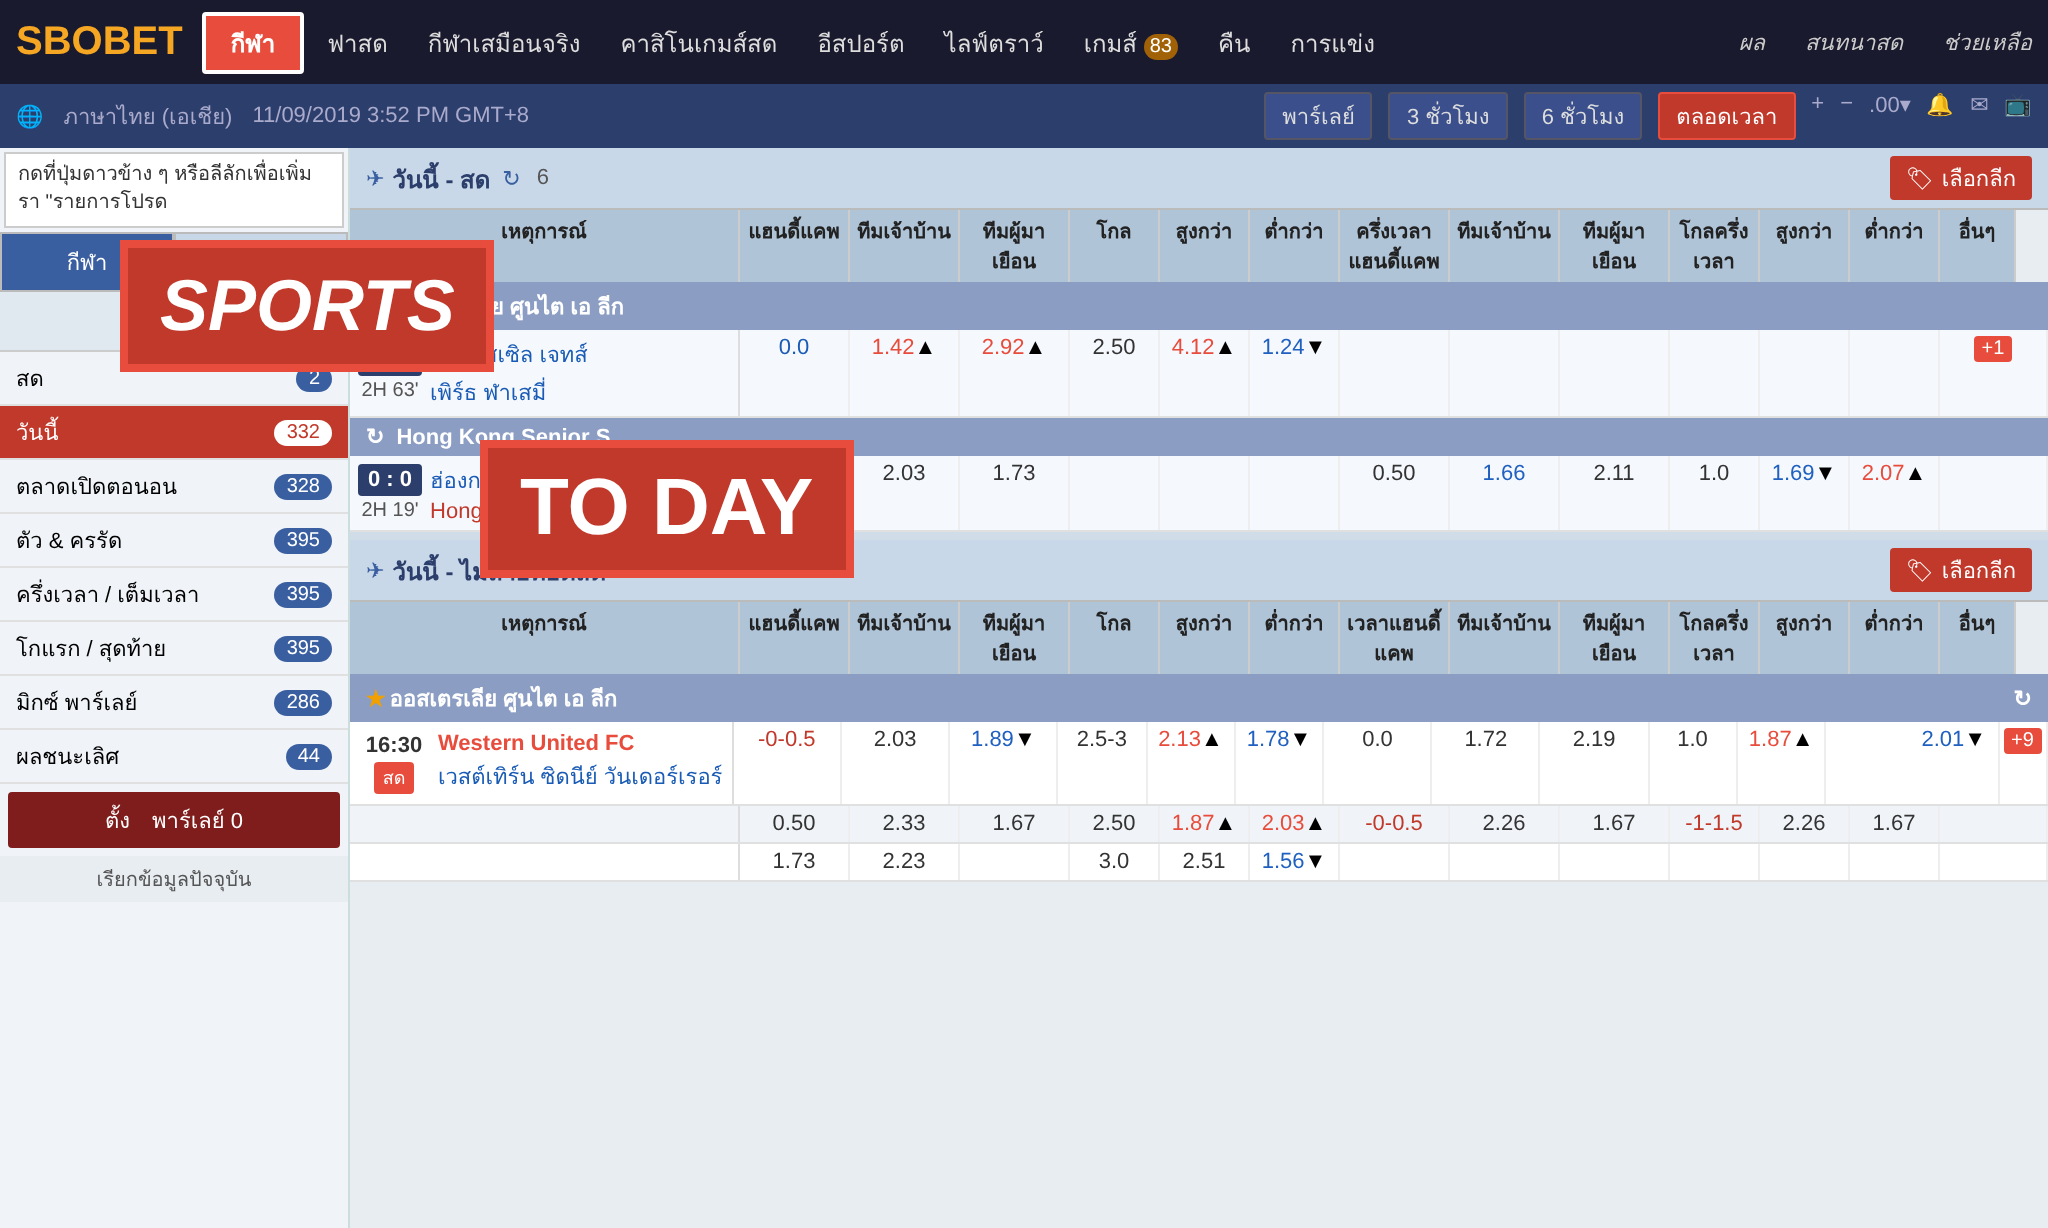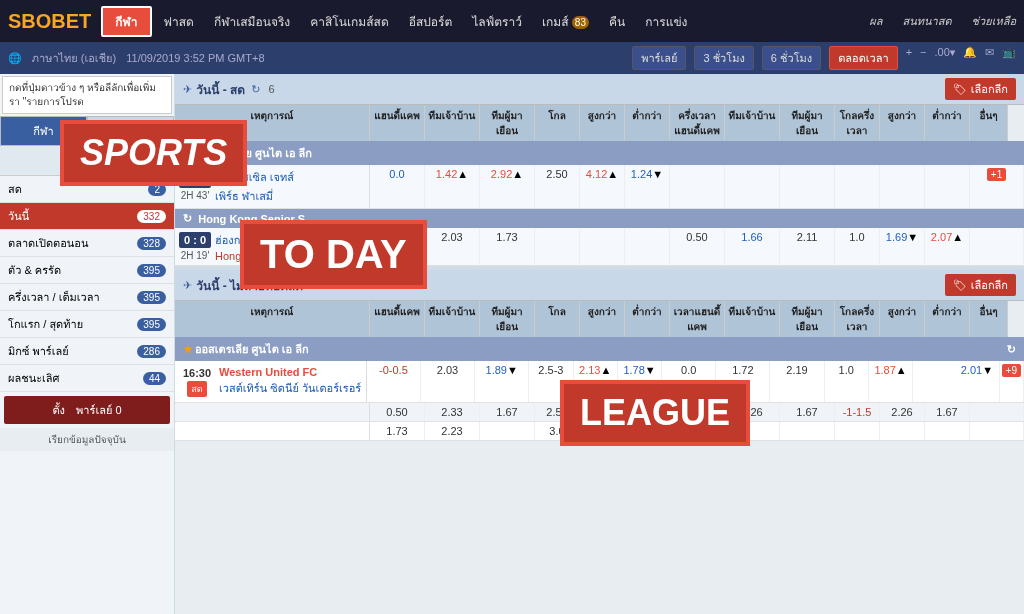--- a/index.html
+++ b/index.html
@@ -221,21 +221,21 @@
 
     <div class="league-row">
       <span style="margin-right:6px;">↻</span>
       <span>ออสเตรเลีย ศูนไต เอ ลีก</span>
     </div>
 
     <div class="row-wrapper" style="min-height:38px;">
       <div style="width:195px; display:flex; align-items:center; padding:3px 4px; border-right:1px solid #ddd; gap:4px;">
         <div style="display:flex; flex-direction:column; align-items:center; gap:2px;">
           <div style="background:#2c3e6b; color:#fff; padding:2px 5px; font-size:11px; font-weight:bold; border-radius:2px; text-align:center;">1 : 1</div>
-          <div style="font-size:10px; color:#555;">2H 43'</div>
+          <div style="font-size:10px; color:#555;">2H 63'</div>
         </div>
         <div style="display:flex; flex-direction:column; gap:1px;">
           <div style="color:#1a5cb5; font-size:11px; cursor:pointer;">หัวคาสเซิล เจทส์</div>
           <div style="color:#1a5cb5; font-size:11px; cursor:pointer;">เพิร์ธ ฬาเสมี่</div>
         </div>
       </div>
       <div style="width:55px;" class="td"><span class="hdp-b">0.0</span></div>
       <div style="width:55px;" class="td"><span class="up">1.42</span>▲</div>
       <div style="width:55px;" class="td"><span class="up">2.92</span>▲</div>
       <div style="width:45px;" class="td"><span class="bl">2.50</span></div>
@@ -375,15 +375,14 @@
       <div style="width:45px;" class="td"></div>
       <div style="width:45px;" class="td"></div>
       <div style="flex:1;" class="td"></div>
     </div>
 
   </div>
 </div>
 
 <div class="sports-overlay">SPORTS</div>
 <div class="today-overlay">TO DAY</div>
-<div class="league-overlay">LEAGUE</div>
 
 </div>
 
 </body></html>

